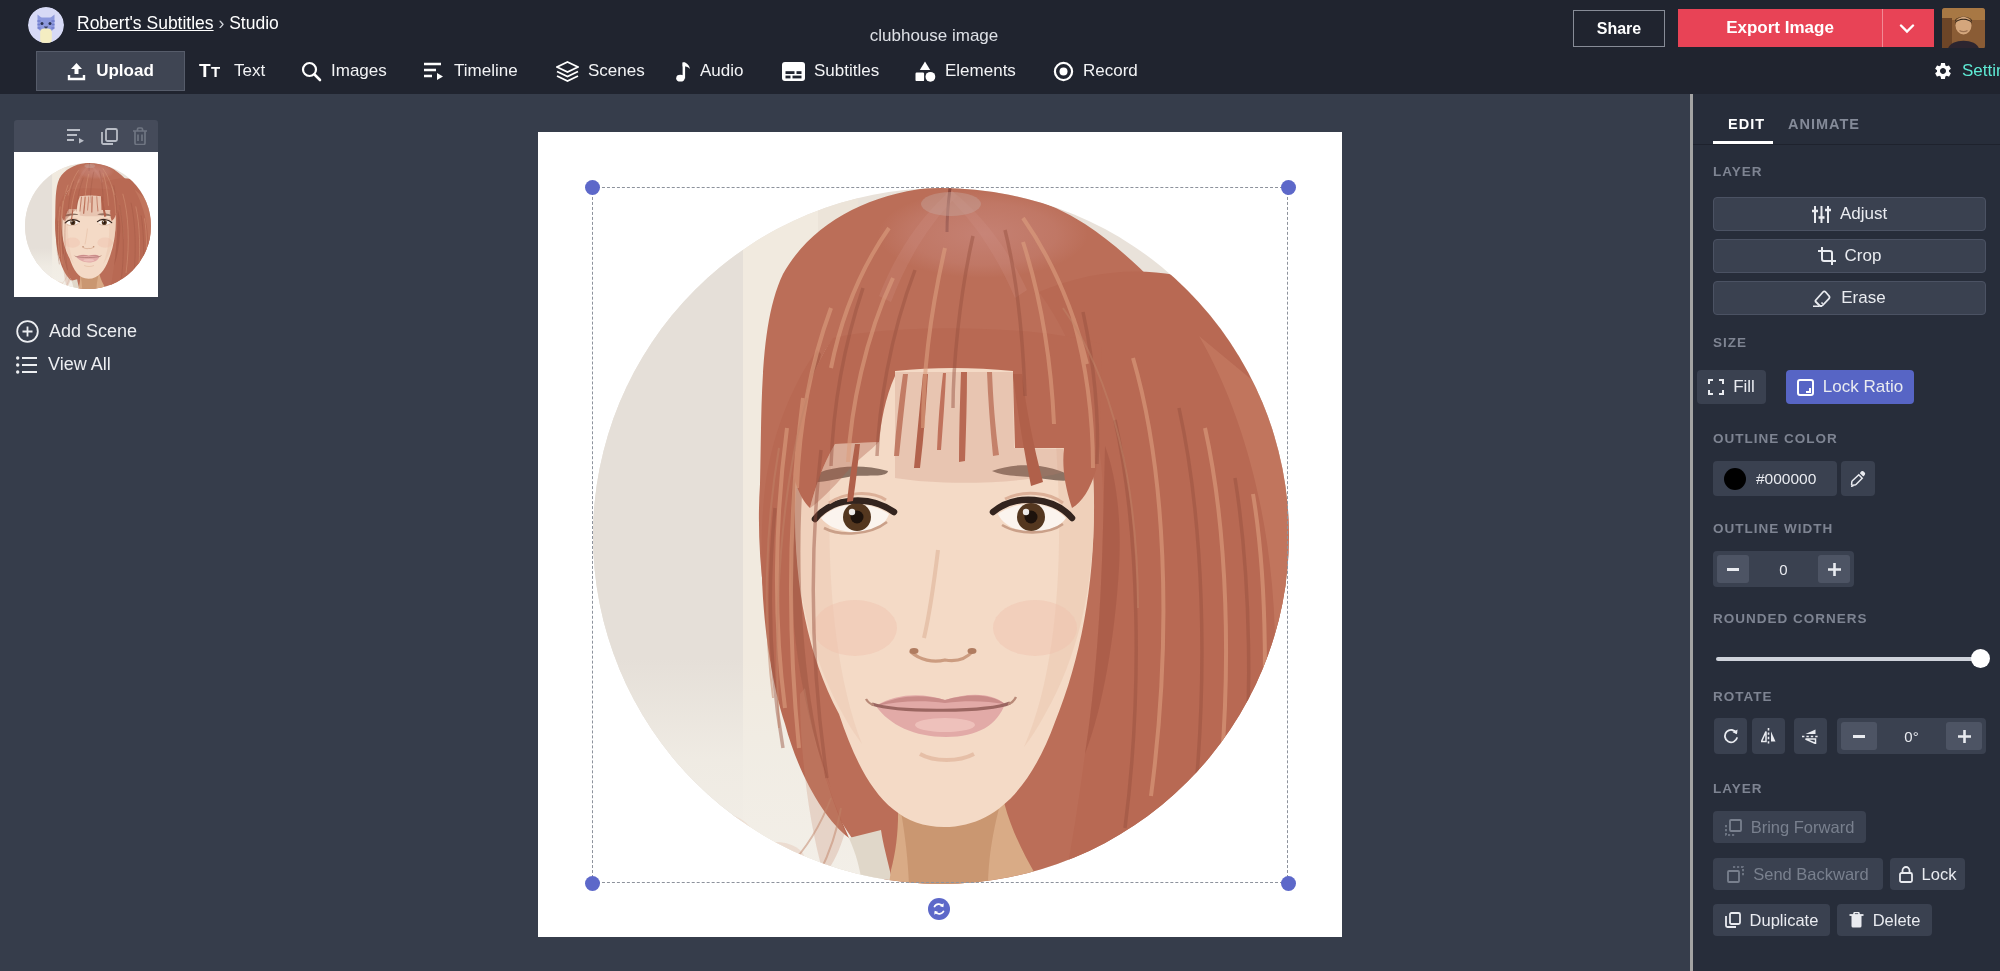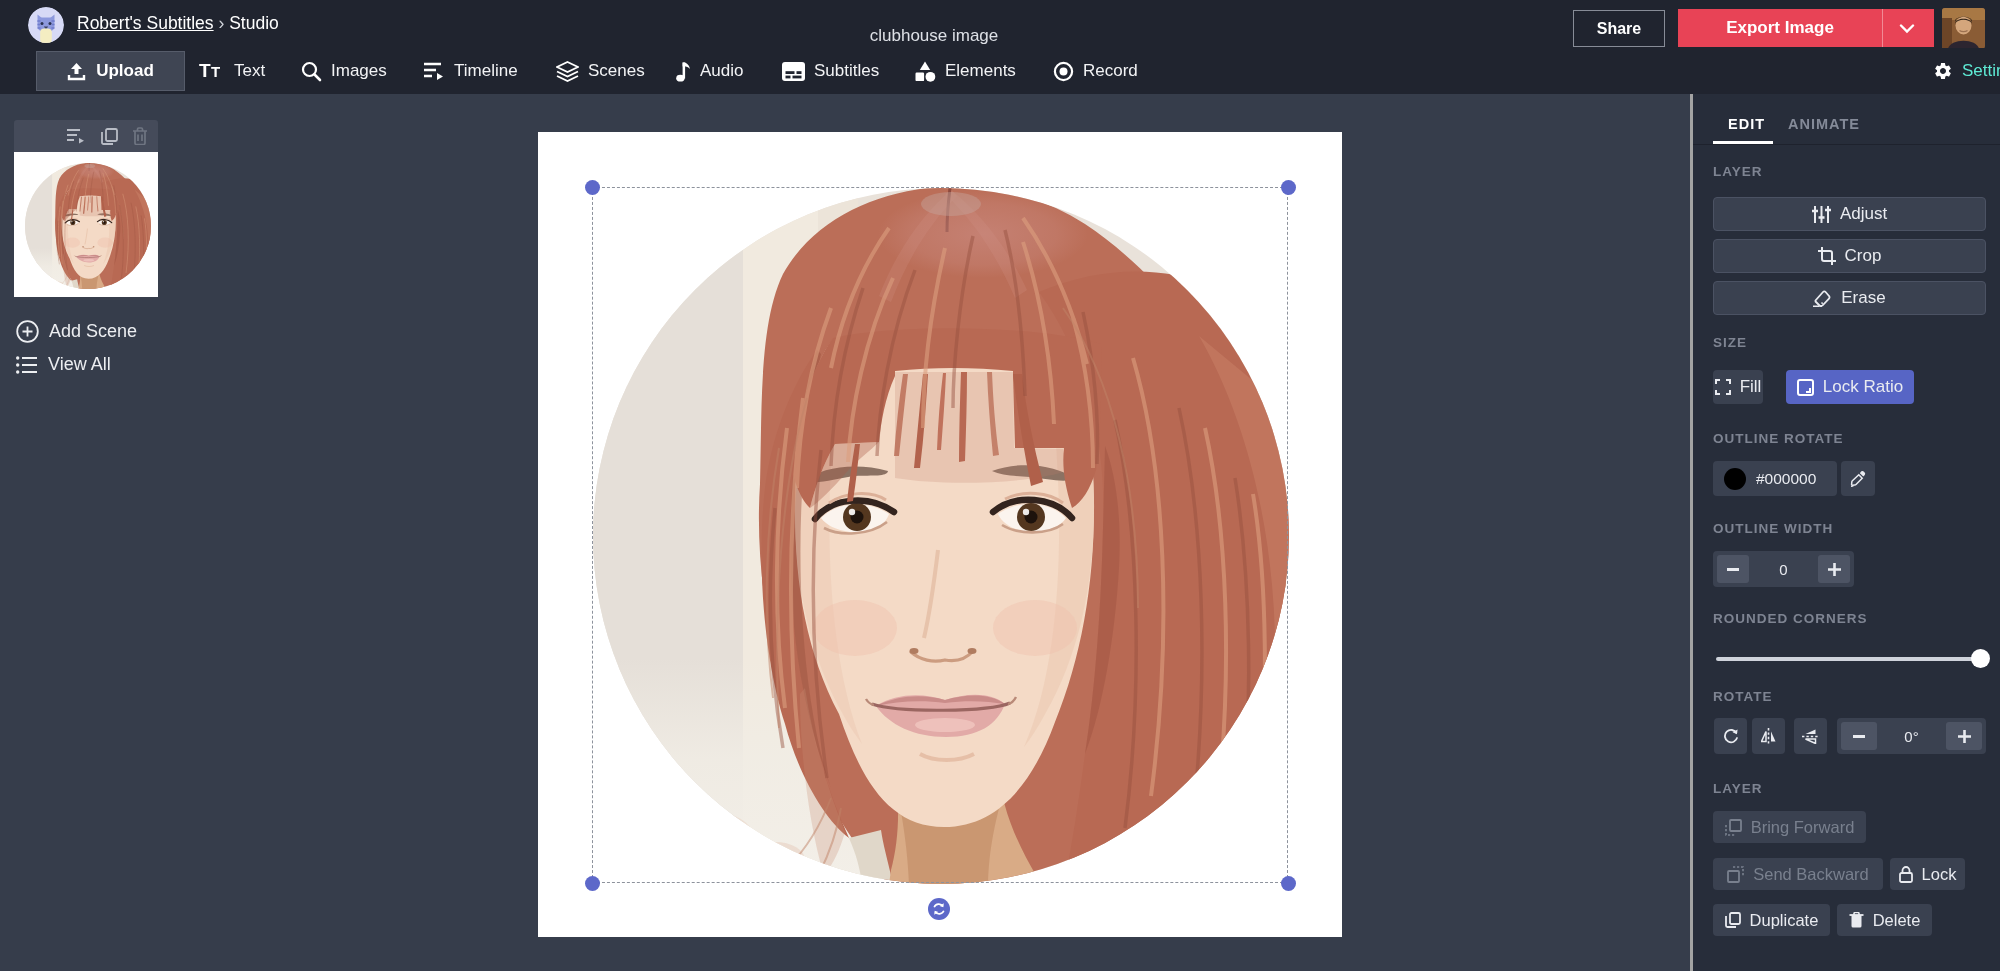--- a/index.html
+++ b/index.html
@@ -204,35 +204,35 @@
   <div class="pbtn bordered" style="left:20px;top:187px;width:273px;height:34px">
     <svg width="19" height="18" viewBox="0 0 19 18">
           <path d="M2 12 L10 3 a1.8 1.8 0 0 1 2.6 0 L16 7 a1.8 1.8 0 0 1 0 2.6 L9 17" fill="none" stroke="#e9ebf0" stroke-width="1.8"></path>
           <path d="M2 12 L7 17 H9" fill="none" stroke="#e9ebf0" stroke-width="1.8"></path>
           <path d="M0 17.2 H6 M8.5 13.5 l1.2 1.2" stroke="#e9ebf0" stroke-width="1.6"></path>
         </svg>
     Erase
   </div>
 
   <div class="lab" style="left:20px;top:241px">SIZE</div>
-  <div class="pbtn" style="left:20px;top:276px;width:50px;height:34px">
+  <div class="pbtn" style="left:4px;top:276px;width:69px;height:34px">
     <svg width="16" height="16" viewBox="0 0 16 16">
           <path d="M1 5 V1 H5 M11 1 H15 V5 M15 11 V15 H11 M5 15 H1 V11" fill="none" stroke="#e9ebf0" stroke-width="2"></path>
         </svg>
     Fill
   </div>
   <div class="pbtn" style="left:93px;top:276px;width:128px;height:34px;background:#5765c5">
     <svg width="17" height="17" viewBox="0 0 17 17">
           <rect x="1" y="1" width="15" height="15" rx="2" fill="none" stroke="#fff" stroke-width="2"></rect>
           <path d="M9 13 H13 V9" fill="none" stroke="#fff" stroke-width="2"></path>
         </svg>
     Lock Ratio
   </div>
 
-  <div class="lab" style="left:20px;top:337px">OUTLINE ROTATE</div>
+  <div class="lab" style="left:20px;top:337px">OUTLINE COLOR</div>
   <div class="pbtn" style="left:20px;top:367px;width:124px;height:35px;justify-content:flex-start;padding-left:11px;font-size:15.5px;gap:10px">
     <span style="width:22px;height:22px;border-radius:50%;background:#000;display:block"></span>
     #000000
   </div>
   <div class="pbtn" style="left:148px;top:367px;width:34px;height:35px">
     <svg width="17" height="17" viewBox="0 0 17 17">
           <path d="M10.5 2.2 a2.6 2.6 0 0 1 4.3 2.9 l-1.5 1.5 -3.4-3.4 Z" fill="#e9ebf0"></path>
           <path d="M8.8 4.8 L12.2 8.2 L6 14.4 a1.9 1.9 0 0 1 -1.3 0.6 l-2.2 0.2 a0.8 0.8 0 0 1 -0.9-0.9 l0.2-2.2 a1.9 1.9 0 0 1 0.6-1.3 Z" fill="none" stroke="#e9ebf0" stroke-width="1.5"></path>
           <path d="M1 16.4 l2.4-0.5" stroke="#e9ebf0" stroke-width="1.4"></path>
         </svg>

